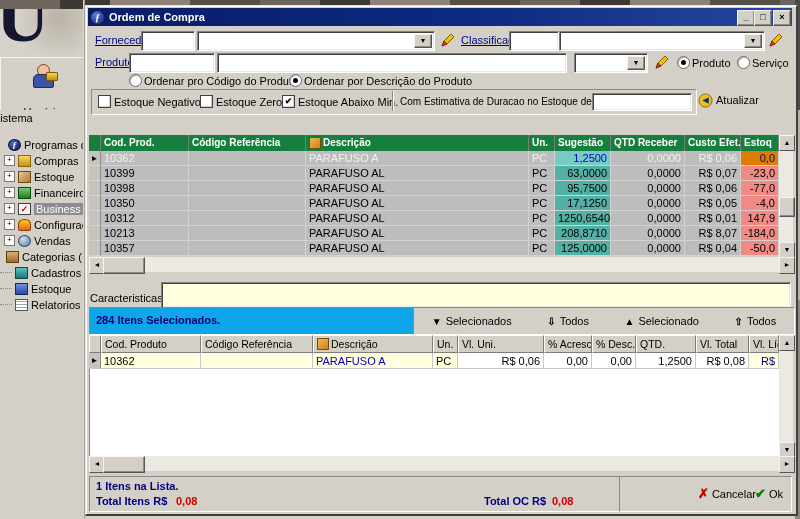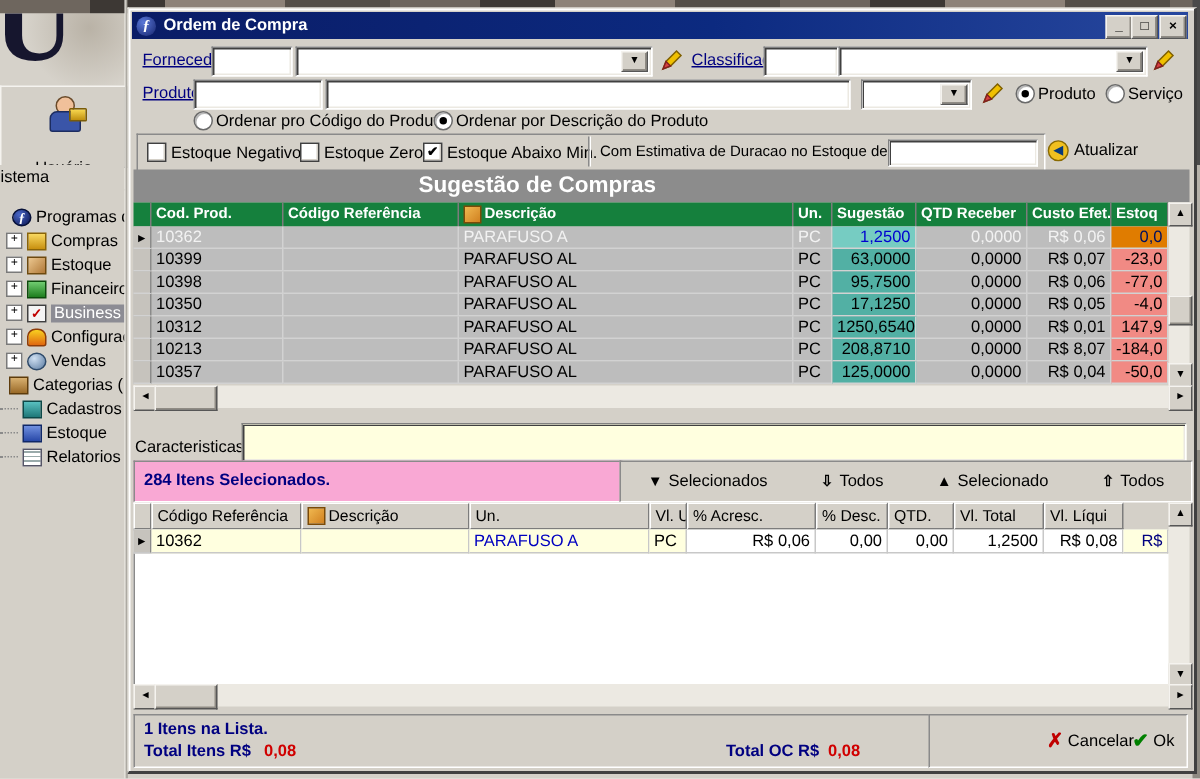--- a/index.html
+++ b/index.html
@@ -254,21 +254,20 @@
       <span class="abs sunken" style="left:500px;top:3px;width:98px;height:16px"></span>
     </div>
     <span class="abs" style="left:612px;top:84px;width:82px;height:20px;display:flex;align-items:center;gap:3px">
       <svg width="15" height="15" viewBox="0 0 16 16">
           <circle cx="8" cy="8" r="7" fill="#f0c020" stroke="#8a6a00"></circle>
           <path d="M11.5 4.5 L4.5 8 L11.5 11.5 Z" fill="#083a7a"></path>
         </svg>
       <span>Atualizar</span>
     </span>
 
-    <div id="banner" class="abs">Sugestão de Compras</div>
 
     <div class="abs g1head">
       <span class="hc"></span>
       <span class="hc">Cod. Prod.</span>
       <span class="hc">Código Referência</span>
       <span class="hc">
           <i class="cube"></i>
           <span>Descrição</span>
         </span>
       <span class="hc">Un.</span>
@@ -364,21 +363,21 @@
 
     <div class="abs sb" style="left:3px;top:251px;width:704px;height:15px">
       <span class="abs sbtn" style="left:0;top:0;width:14px;height:15px;line-height:14px">◄</span>
       <span class="abs raised" style="left:14px;top:0;width:40px;height:15px"></span>
       <span class="abs sbtn" style="left:690px;top:0;width:14px;height:15px;line-height:14px">►</span>
     </div>
 
     <span class="abs" style="left:4px;top:286px">Caracteristicas do Item</span>
     <span class="abs sunken" style="left:75px;top:276px;width:628px;height:24px;background:#ffffdf"></span>
 
-    <div class="abs groove" style="left:3px;top:301px;width:324px;height:26px;background:#f9a8d4">
+    <div class="abs groove" style="left:3px;top:301px;width:324px;height:26px;background:#0ea5e9">
       <span class="abs navy" style="left:6px;top:6px">284 Itens Selecionados.</span>
     </div>
     <div class="abs groove" style="left:327px;top:301px;width:380px;height:26px;background:#d4d0c8;display:flex;align-items:center;justify-content:space-around">
       <span class="selbtn">
           <b>▼</b>
           <span>Selecionados</span>
         </span>
       <span class="selbtn">
           <b>⇩</b>
           <span>Todos</span>
@@ -389,20 +388,21 @@
         </span>
       <span class="selbtn">
           <b>⇧</b>
           <span>Todos</span>
         </span>
     </div>
 
     <div class="abs" style="left:3px;top:347px;width:690px;height:103px;background:#fff;border:1px solid #8a8a8a;border-bottom:none"></div>
     <div class="abs g2head">
       <span class="hc"></span>
+      <span class="hc">Cod. Produto</span>
       <span class="hc">Código Referência</span>
       <span class="hc">
           <i class="cube"></i>
           <span>Descrição</span>
         </span>
       <span class="hc">Un.</span>
       <span class="hc">Vl. Uni.</span>
       <span class="hc">% Acresc.</span>
       <span class="hc">% Desc.</span>
       <span class="hc">QTD.</span>

